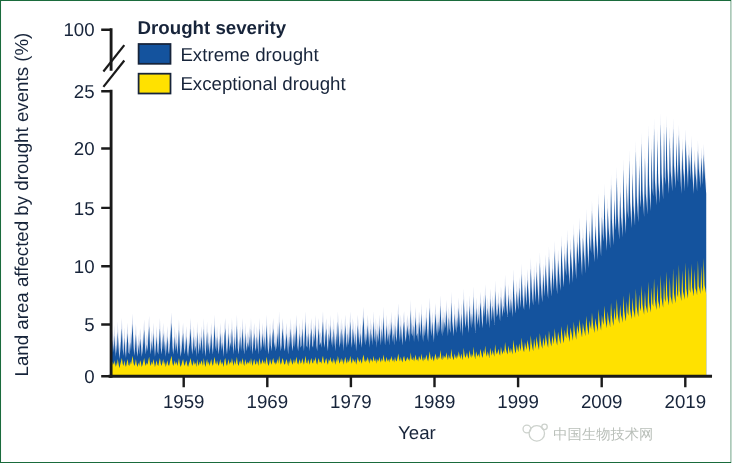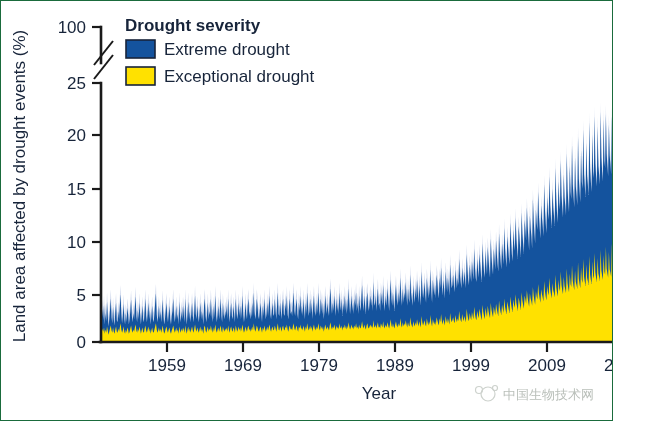--- a/index.html
+++ b/index.html
@@ -2,21 +2,21 @@
 <html><head>
 <meta charset="utf-8">
 <style>
   html, body {
     margin: 0;
     padding: 0;
     background: #ffffff;
   }
   #page {
     position: relative;
-    width: 613px;
+    width: 665px;
     height: 421px;
     background: #ffffff;
     border: 1px solid #1a6b3c;
     box-sizing: border-box;
     overflow: hidden;
     font-family: "Liberation Sans", sans-serif;
   }
   #chart-svg {
     position: absolute;
     left: 0;

